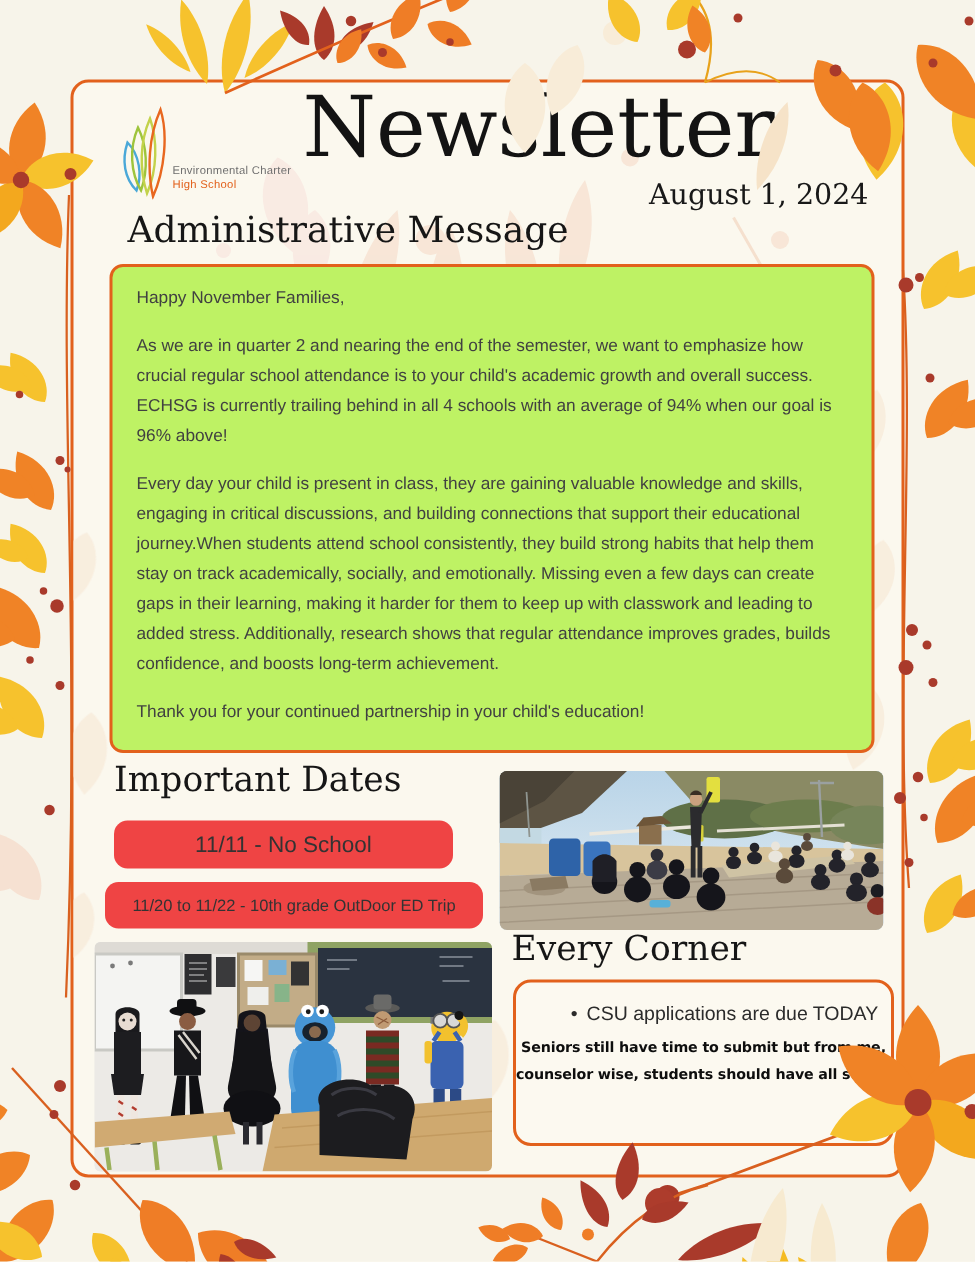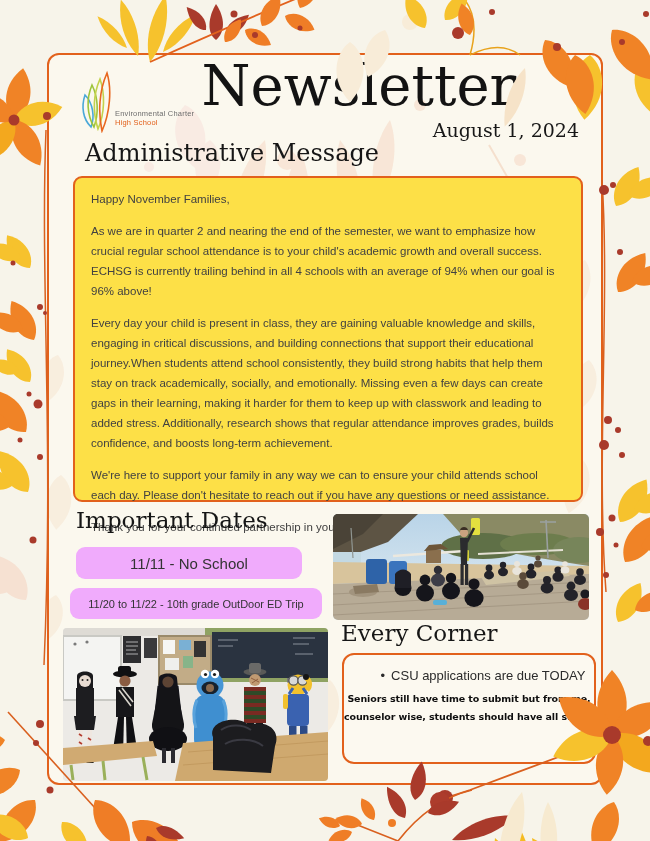--- a/index.html
+++ b/index.html
@@ -24,28 +24,28 @@
     font-family:"DejaVu Serif",serif;font-size:56px;color:#131313;letter-spacing:0px;
   }
   .date{
     right:22px;top:64px;font-family:"DejaVu Serif",serif;font-size:19px;color:#181818;
   }
   .admin-h{
     left:36px;top:84px;font-family:"DejaVu Serif",serif;font-size:24px;color:#161616;
   }
   .admin-box{
     left:24px;top:121px;width:510px;height:326px;box-sizing:border-box;
-    border:2px solid #e2611c;border-radius:9px;background:#fde047;
+    border:2px solid #e2611c;border-radius:9px;background:#bef264;
     padding:11px 16px 8px 16px;font-size:11.5px;line-height:20px;color:#414141;
   }
   .admin-box p{margin:0 0 12px 0;}
   .admin-box p:last-child{margin-bottom:0;}
   .imp-h{left:27px;top:452px;font-family:"DejaVu Serif",serif;font-size:23px;color:#161616;}
   .pill{
-    background:#f0abfc;border-radius:9px;color:#333;
+    background:#ef4444;border-radius:9px;color:#333;
     display:flex;align-items:center;justify-content:center;white-space:nowrap;
   }
   .pill1{left:27px;top:492px;width:226px;height:32px;font-size:15px;}
   .pill2{left:21px;top:533px;width:252px;height:31px;font-size:11px;}
   .photo1{left:284px;top:459px;width:256px;height:106px;border-radius:5px;overflow:hidden;background:#cfe0ec;}
   .senior-h{left:292px;top:565px;font-family:"DejaVu Serif",serif;font-size:23px;color:#161616;}
   .senior-box{
     left:293px;top:598px;width:254px;height:111px;box-sizing:border-box;
     border:2px solid #e2611c;border-radius:12px;background:#fcf9f0;text-align:center;
   }
@@ -116,21 +116,20 @@
   </div>
 
   <div class="el title">Newsletter</div>
   <div class="el date">August 1, 2024</div>
   <div class="el admin-h">Administrative Message</div>
 
   <div class="el admin-box">
     <p>Happy November Families,</p>
     <p>As we are in quarter 2 and nearing the end of the semester,  we want to emphasize how crucial regular school attendance is to your child's academic growth and overall success. ECHSG is currently trailing behind in all 4 schools with an average of 94% when our goal is 96% above!</p>
     <p>Every day your child is present in class, they are gaining valuable knowledge and skills, engaging in critical discussions, and building connections that support their educational journey.When students attend school consistently, they build strong habits that help them stay on track academically, socially, and emotionally. Missing even a few days can create gaps in their learning, making it harder for them to keep up with classwork and leading to added stress. Additionally, research shows that regular attendance improves grades, builds confidence, and boosts long-term achievement.</p>
-    <p>We're here to support your family in any way we can to ensure your child attends school each day. Please don't hesitate to reach out if you have any questions or need assistance.</p>
     <p>Thank you for your continued partnership in your child's education!</p>
   </div>
 
   <div class="el imp-h">Important Dates</div>
   <div class="el pill pill1">11/11 - No School</div>
   <div class="el pill pill2">11/20 to 11/22 - 10th grade OutDoor ED Trip</div>
 
   <div class="el photo1">
     <svg width="256" height="106" viewBox="0 0 256 106">
       <defs>

